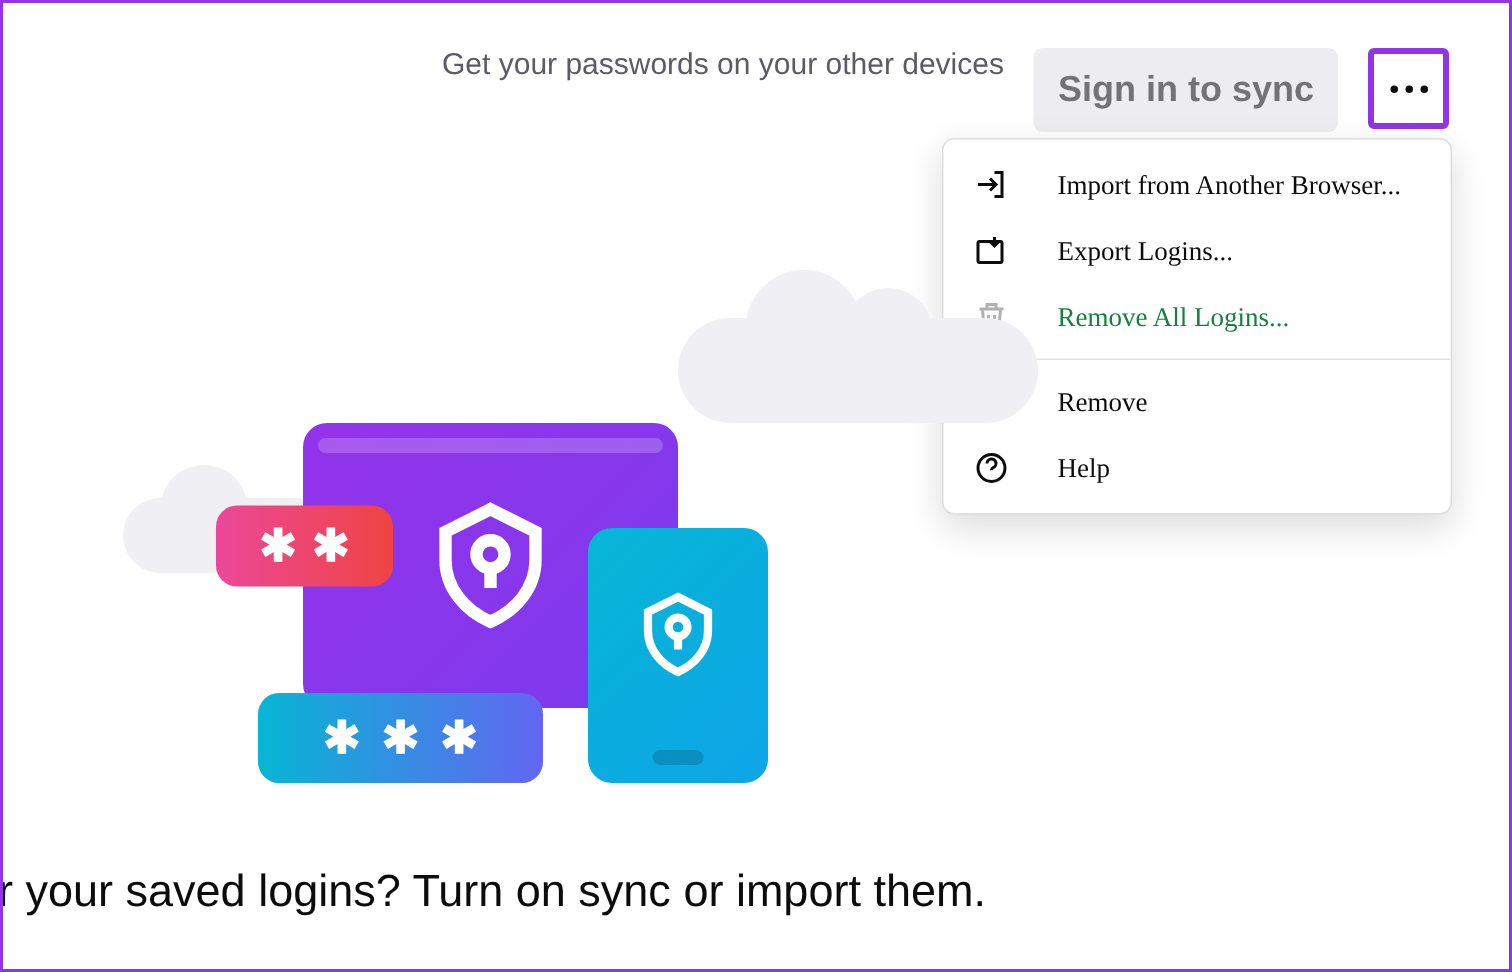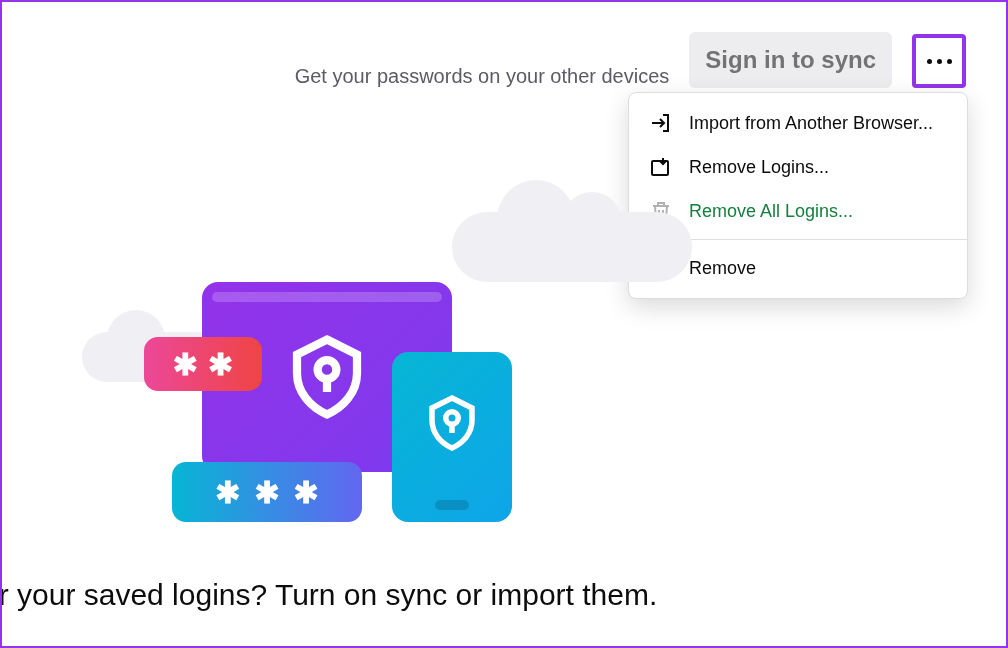--- a/index.html
+++ b/index.html
@@ -10,21 +10,21 @@
       height: 648px;
       position: relative;
       overflow: hidden;
       border: 2px solid #9333ea;
     }
     .header-bar {
       position: absolute;
       top: 30px;
       right: 40px;
       display: flex;
-      align-items: flex-end;
+      align-items: flex-start;
       gap: 20px;
     }
     .prompt-text {
       color: #5b5b66;
       font-size: 20px;
     }
     .sign-in-btn {
       background: #ededf0;
       border: none;
       padding: 14px 16px;
@@ -62,25 +62,26 @@
       width: 340px;
       background: #fff;
       border: 1px solid #ddd;
       border-radius: 8px;
       box-shadow: 0 8px 24px rgba(0,0,0,0.15);
       padding: 8px 0;
     }
     .menu-item {
       display: flex;
       align-items: center;
-      gap: 16px;
+      gap: 32px;
       padding: 10px 20px;
       font-size: 18px;
       color: #0c0c0d;
       cursor: pointer;
+      font-family: Liberation Serif, serif;
     }
     .menu-item.disabled {
       color: #15803d;
       cursor: default;
     }
     .menu-item.disabled svg { stroke: #b1b1b3; }
     .menu-divider {
       height: 1px;
       background: #e0e0e0;
       margin: 6px 0;
@@ -265,35 +266,42 @@
     <svg class="menu-icon" viewBox="0 0 24 24" fill="none" stroke="#0c0c0d" stroke-width="2">
       <path d="M14 4h5v16h-5M3 12h12M11 8l4 4-4 4"></path>
     </svg>
     <span>Import from Another Browser...</span>
   </div>
   <div class="menu-item">
     <svg class="menu-icon" viewBox="0 0 24 24" fill="none" stroke="#0c0c0d" stroke-width="2">
       <rect x="3" y="6" width="16" height="14" rx="1"></rect>
       <path d="M14 3v6M11 6l3 3 3-3"></path>
     </svg>
-    <span>Remove Logins...</span>
+    <span>Export Logins...</span>
   </div>
   <div class="menu-item disabled">
     <svg class="menu-icon" viewBox="0 0 24 24" fill="none" stroke="#b1b1b3" stroke-width="2">
       <path d="M4 7h16M9 7V4h6v3M6 7l1 13h10l1-13M10 11v6M14 11v6"></path>
     </svg>
     <span>Remove All Logins...</span>
   </div>
   <div class="menu-divider"></div>
   <div class="menu-item">
     <svg class="menu-icon" viewBox="0 0 24 24" fill="none" stroke="#0c0c0d" stroke-width="2">
       <circle cx="12" cy="12" r="3"></circle>
       <path d="M12 2l1.5 3 3-1 1 3 3 1.5-1 3 1 3-3 1.5-1 3-3-1L12 22l-1.5-3-3 1-1-3L3 15.5l1-3-1-3L6 8l1-3 3 1z"></path>
     </svg>
     <span>Remove</span>
+  </div>
+  <div class="menu-item">
+    <svg class="menu-icon" viewBox="0 0 24 24" fill="none" stroke="#0c0c0d" stroke-width="2">
+      <circle cx="12" cy="12" r="9"></circle>
+      <path d="M9 9a3 3 0 1 1 4 2.8c-.7.4-1 1-1 1.7M12 17h.01"></path>
+    </svg>
+    <span>Help</span>
   </div>
 </div>
 
 <svg class="arrow-annotation" viewBox="0 0 180 70">
   <defs>
     <marker id="arrowhead" markerWidth="12" markerHeight="10" refX="10" refY="5" orient="auto">
       <polygon points="0 0, 12 5, 0 10" fill="#9333ea"></polygon>
     </marker>
   </defs>
   <path d="M 10 60 Q 90 20 165 32" stroke="#9333ea" stroke-width="7" fill="none" marker-end="url(#arrowhead)"></path>

